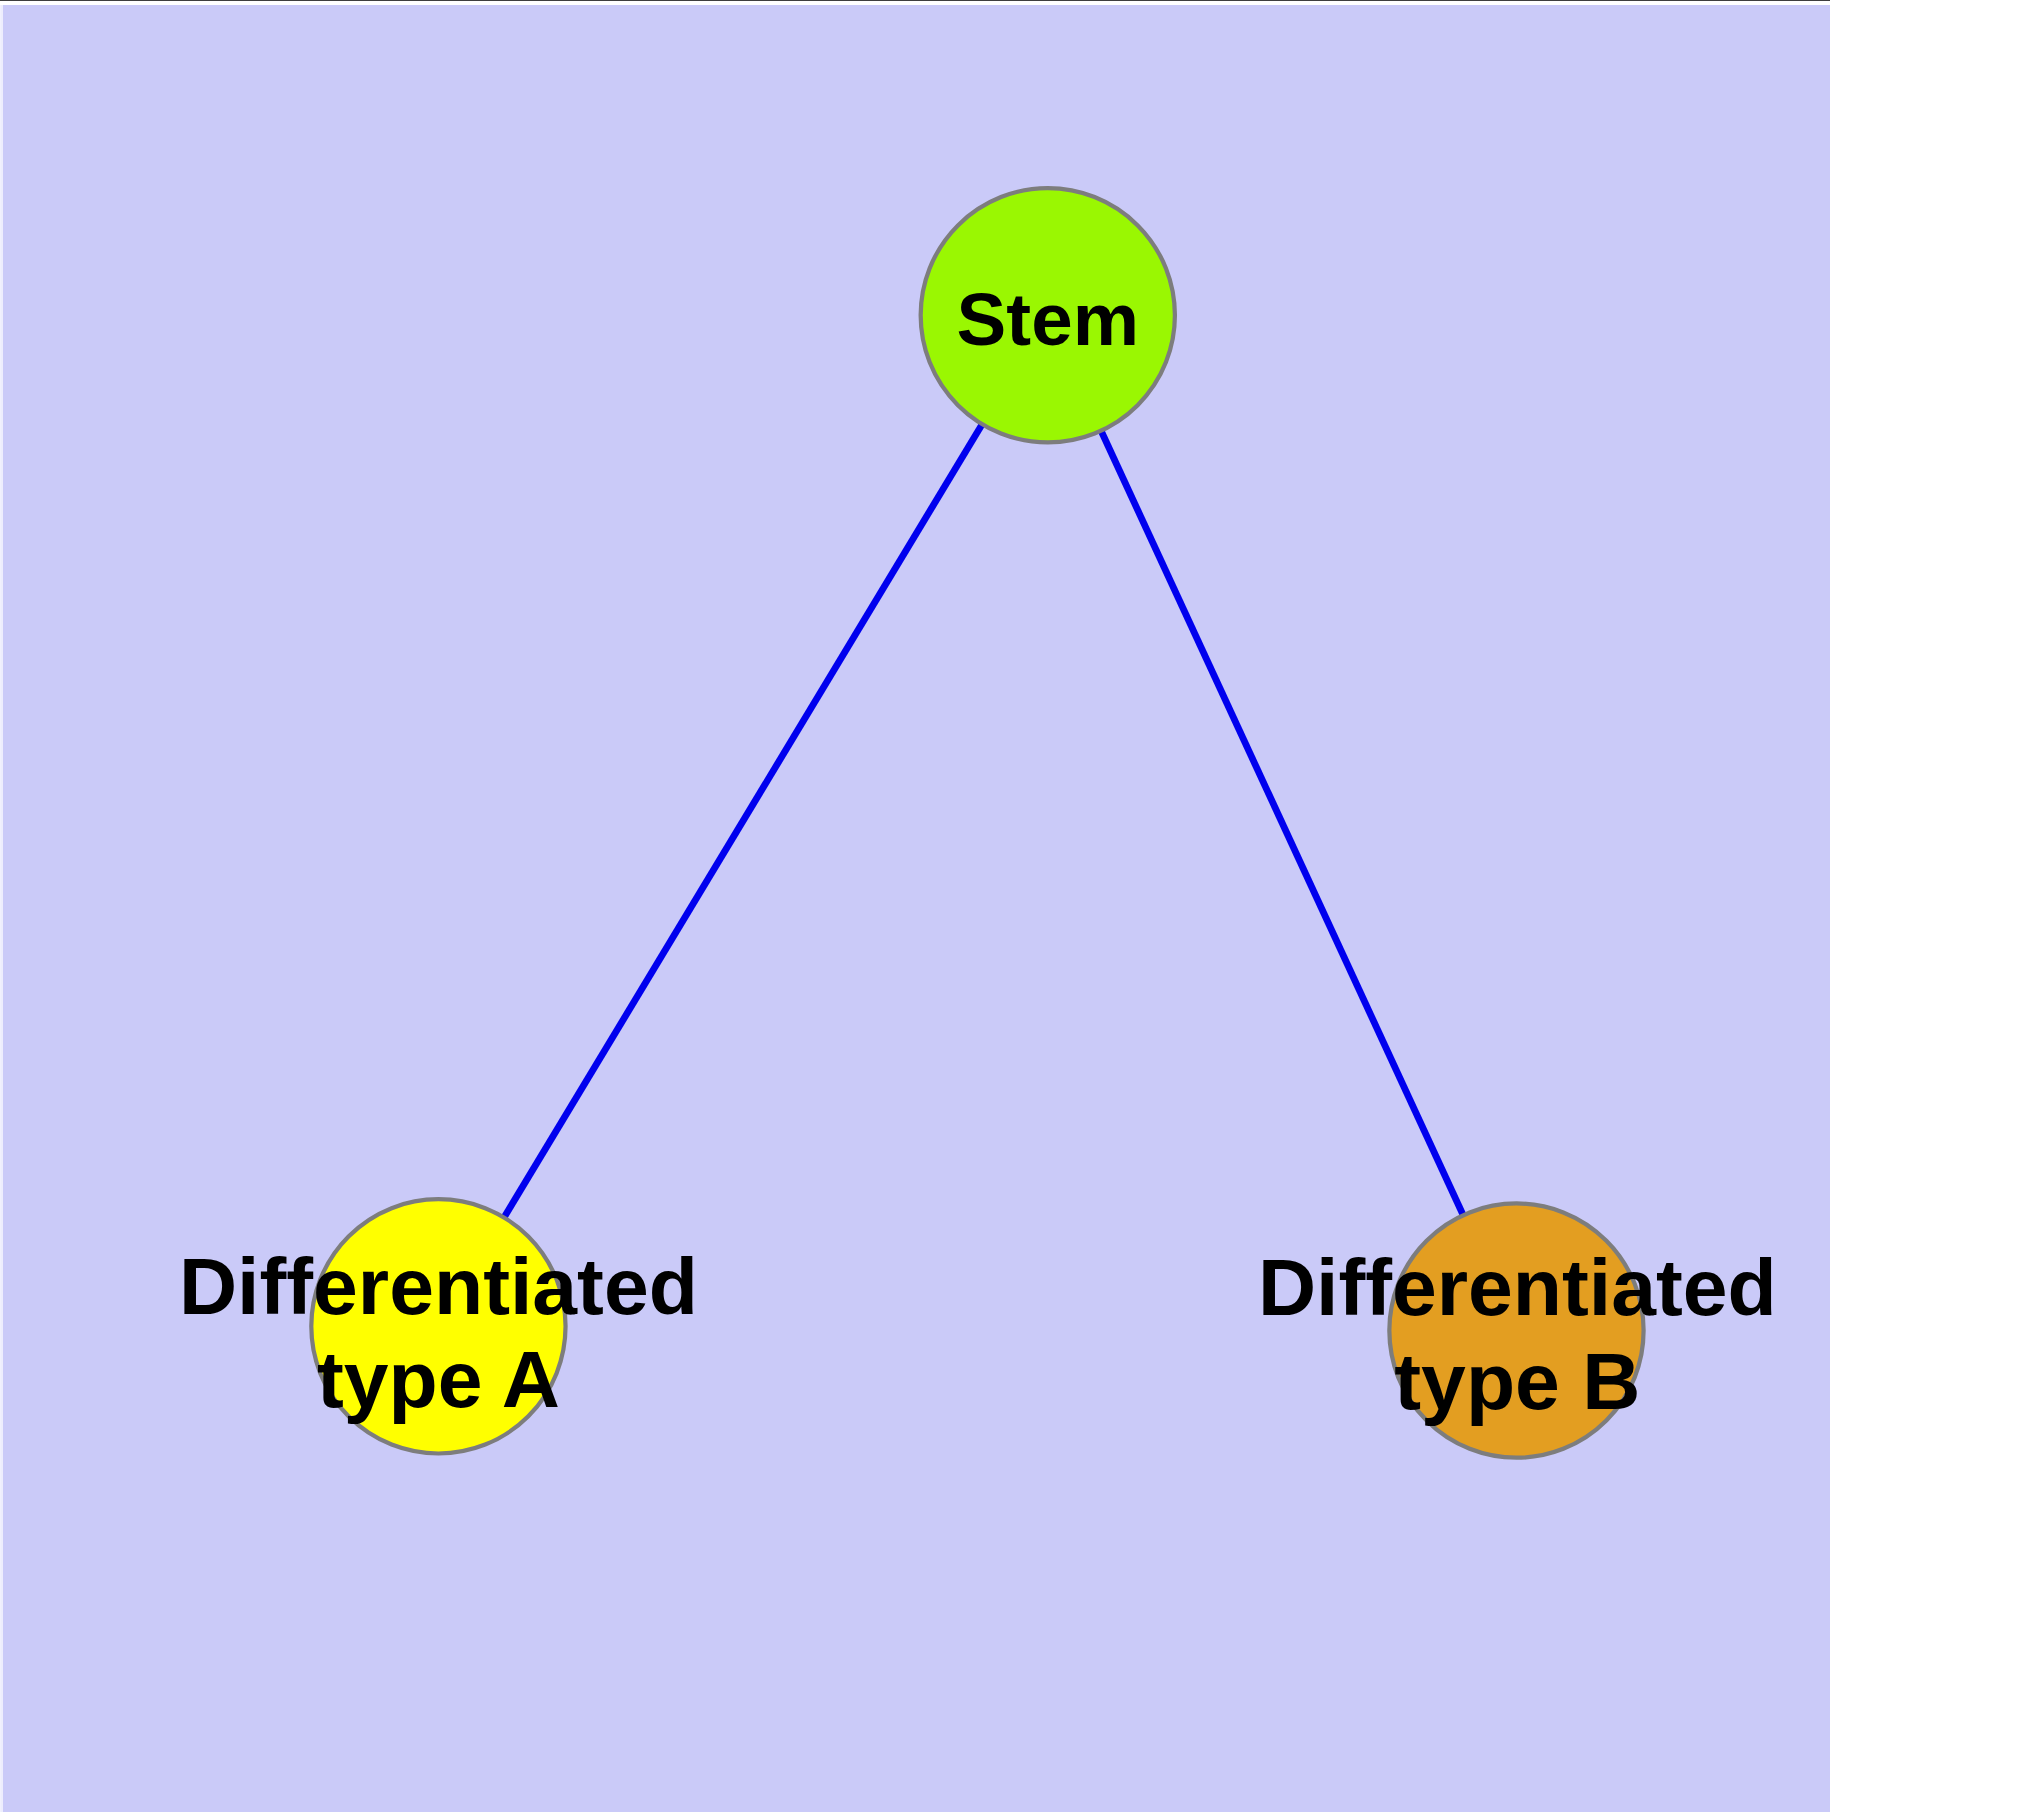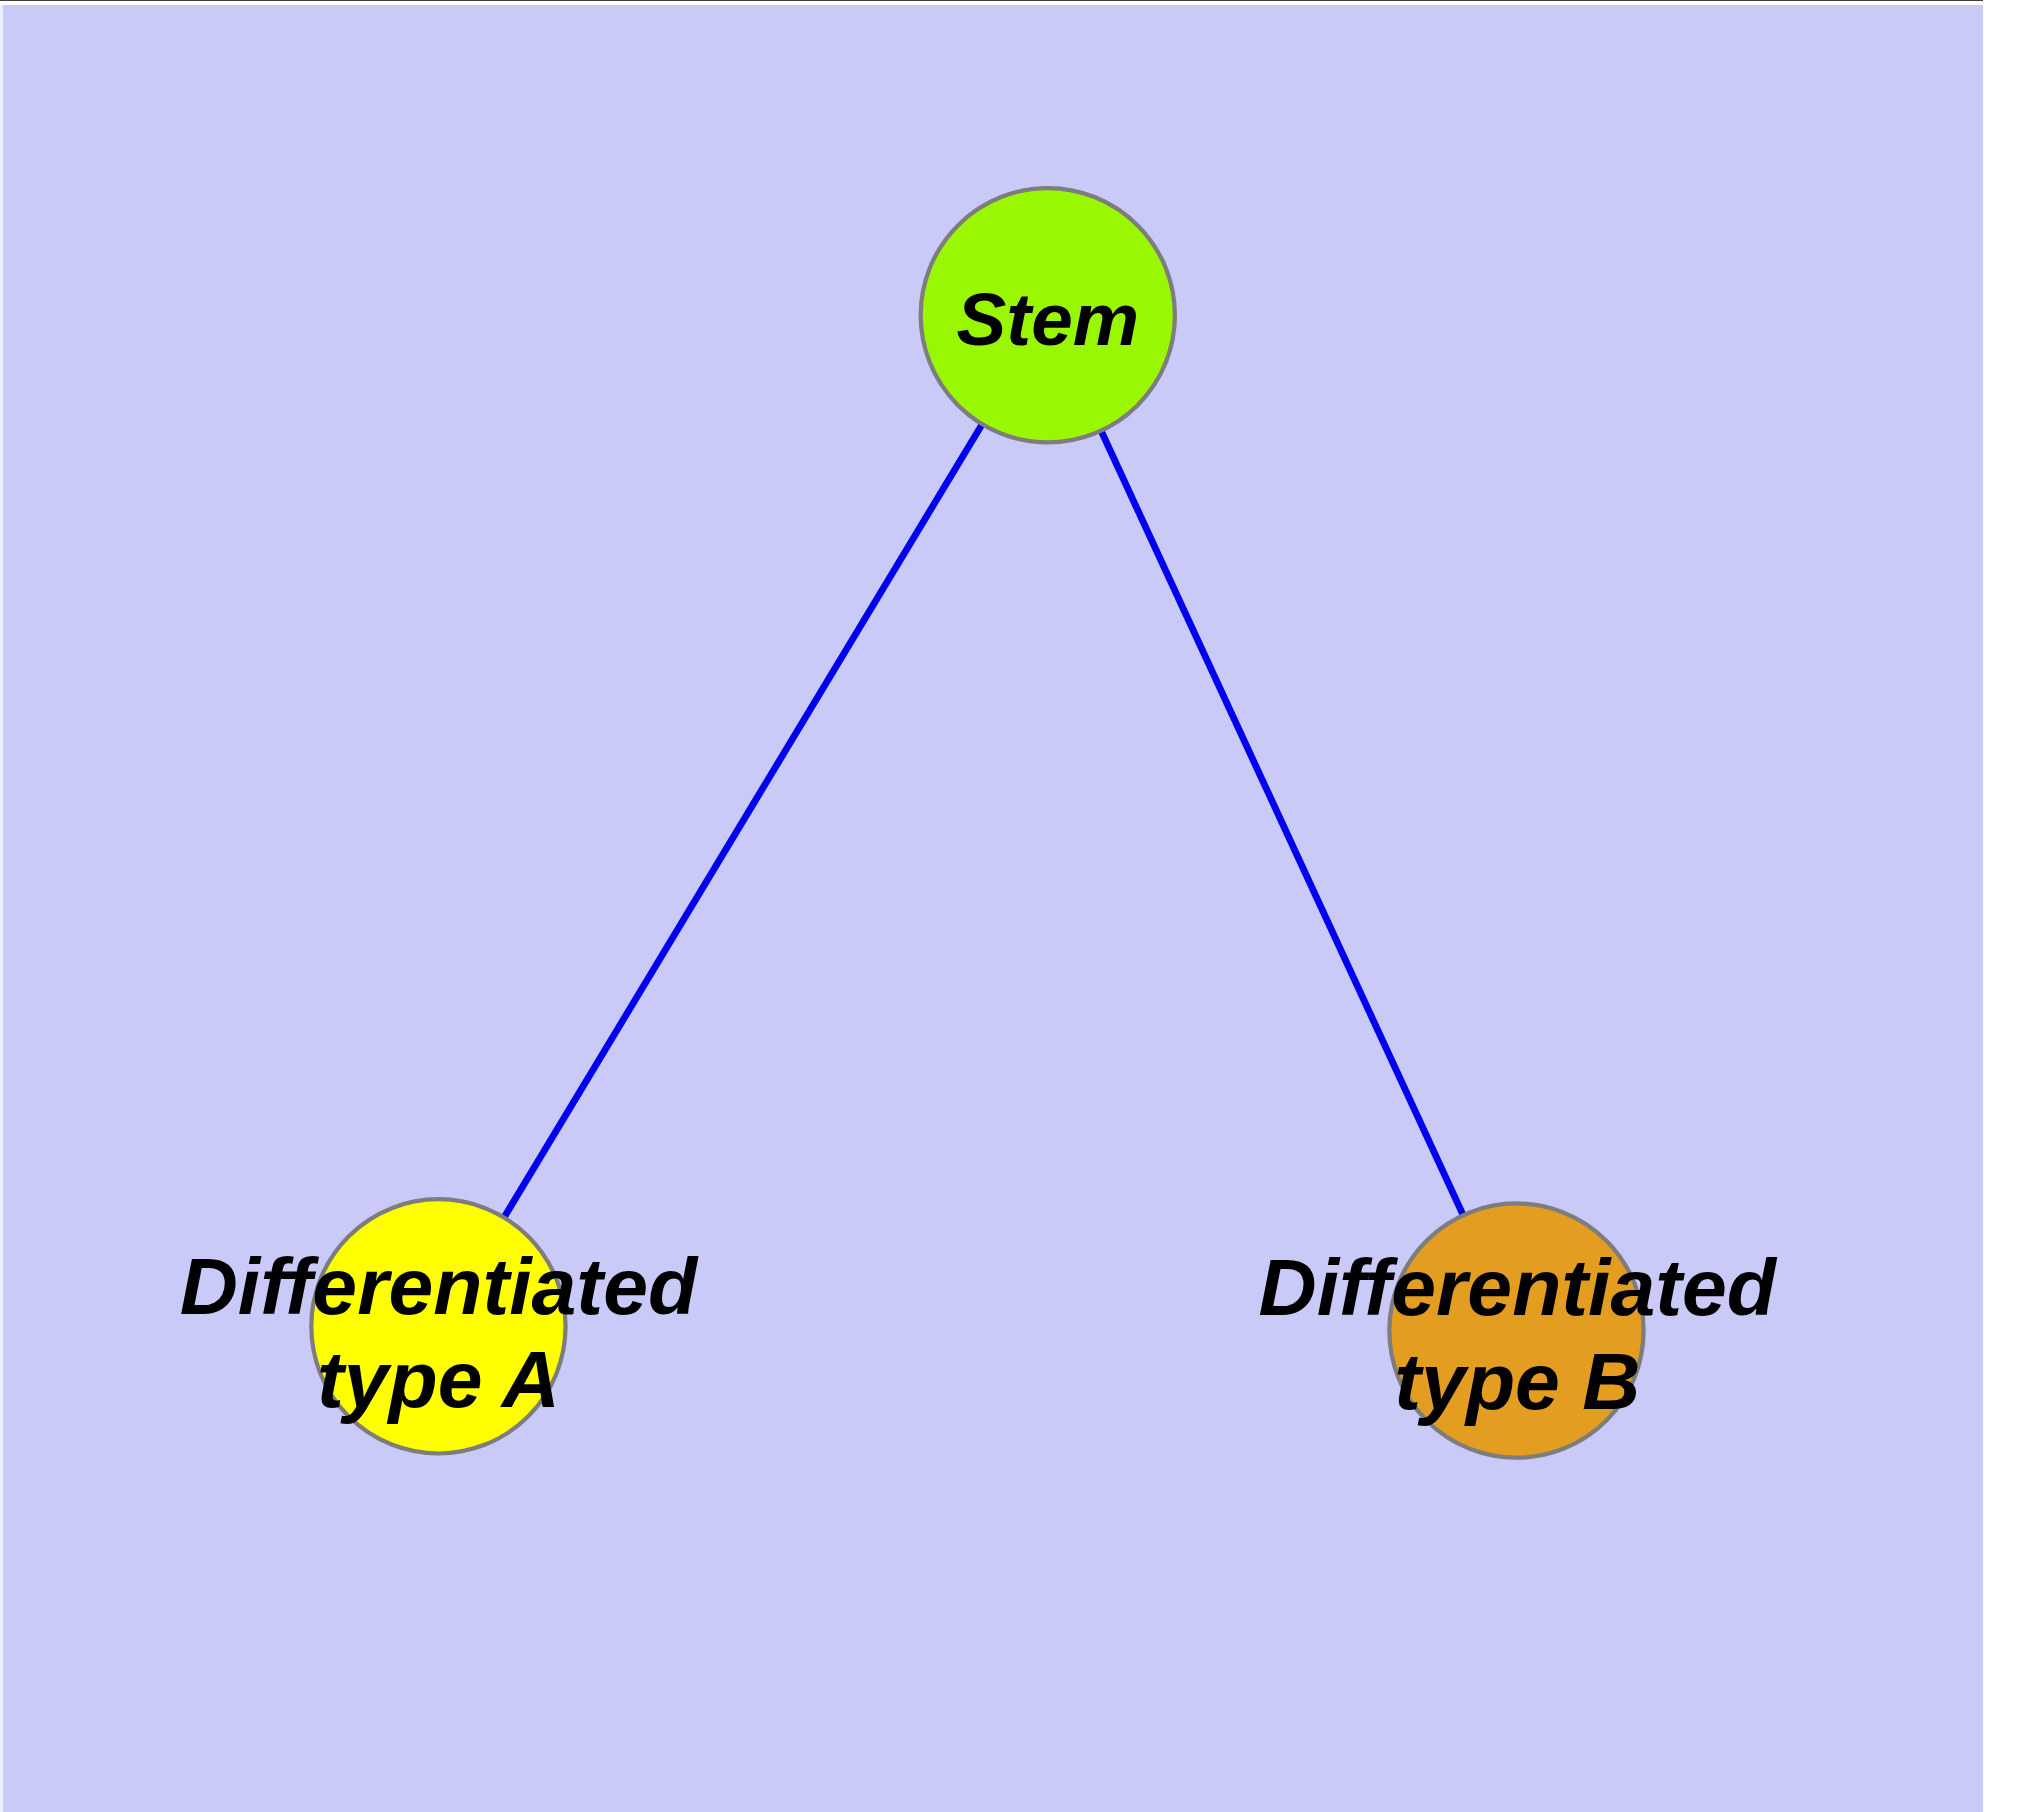--- a/index.html
+++ b/index.html
@@ -2,25 +2,24 @@
 <html style="font-size:13.6px"><head>
 <meta charset="utf-8">
 <style>
   html, body {
     margin: 0;
     padding: 0;
     background: #ffffff;
   }
   .canvas-wrap {
     position: relative;
-    width: 1983px;
+    width: 1830px;
     height: 1812px;
     overflow: hidden;
     font-family: "Liberation Sans", sans-serif;
-    font-style: italic;
   }
   .graph-svg {
     display: block;
     position: absolute;
     top: 0;
     left: 0;
   }
   
   .window-top-edge {
     position: absolute;

